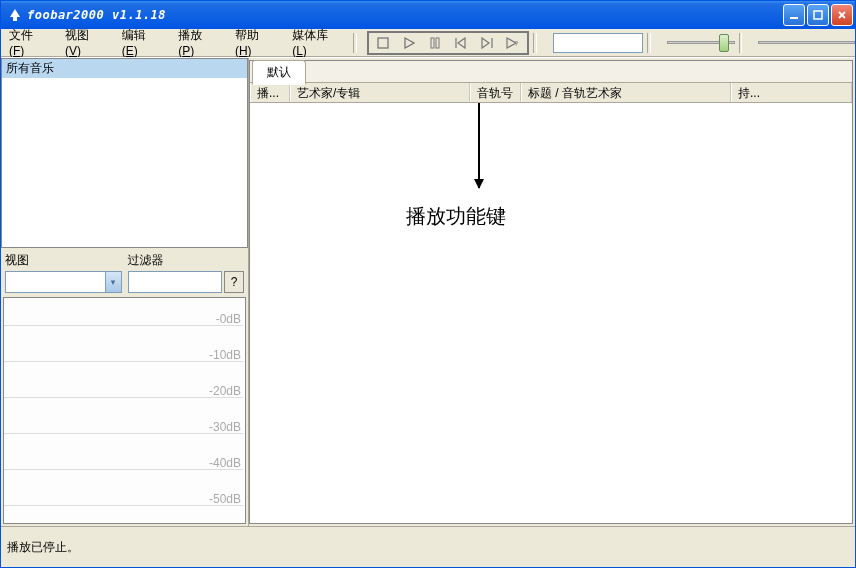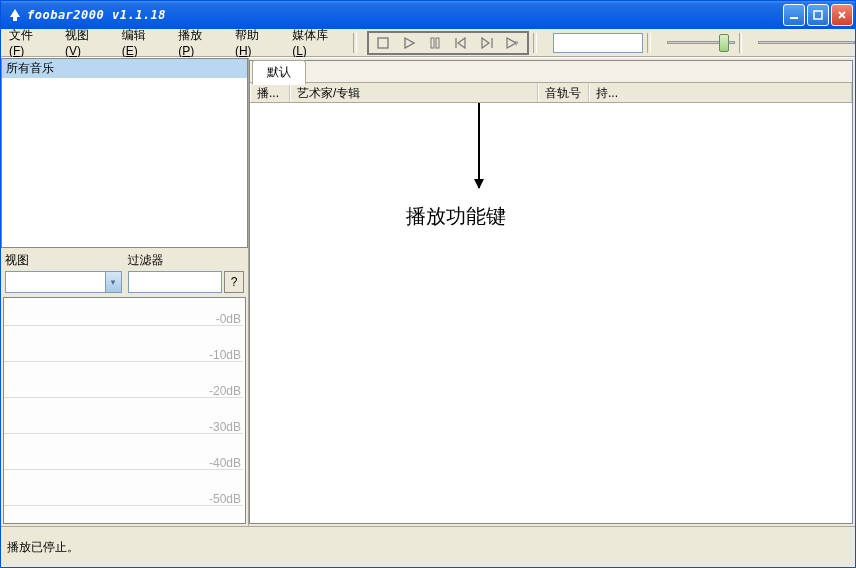--- a/index.html
+++ b/index.html
@@ -176,22 +176,23 @@
           </div>
       </div>
     </div>
 
     <div class="rightpane">
       <div class="tabstrip">
         <div class="tab">默认</div>
       </div>
       <div class="colheaders">
         <div class="colh" style="width:40px">播...</div>
-        <div class="colh" style="width:248px">艺术家/专辑</div>
+        <div class="colh" style="width:180px">艺术家/专辑</div>
         <div class="colh" style="width:51px">音轨号</div>
+        <div class="colh" style="width:210px">标题 / 音轨艺术家</div>
         <div class="colh" style="flex:1">持...</div>
       </div>
       <div class="playlist-body">
         <div class="annotation-arrow"></div>
         <div class="annotation-text">播放功能键</div>
       </div>
     </div>
   </div>
 
   <div class="statusbar">

